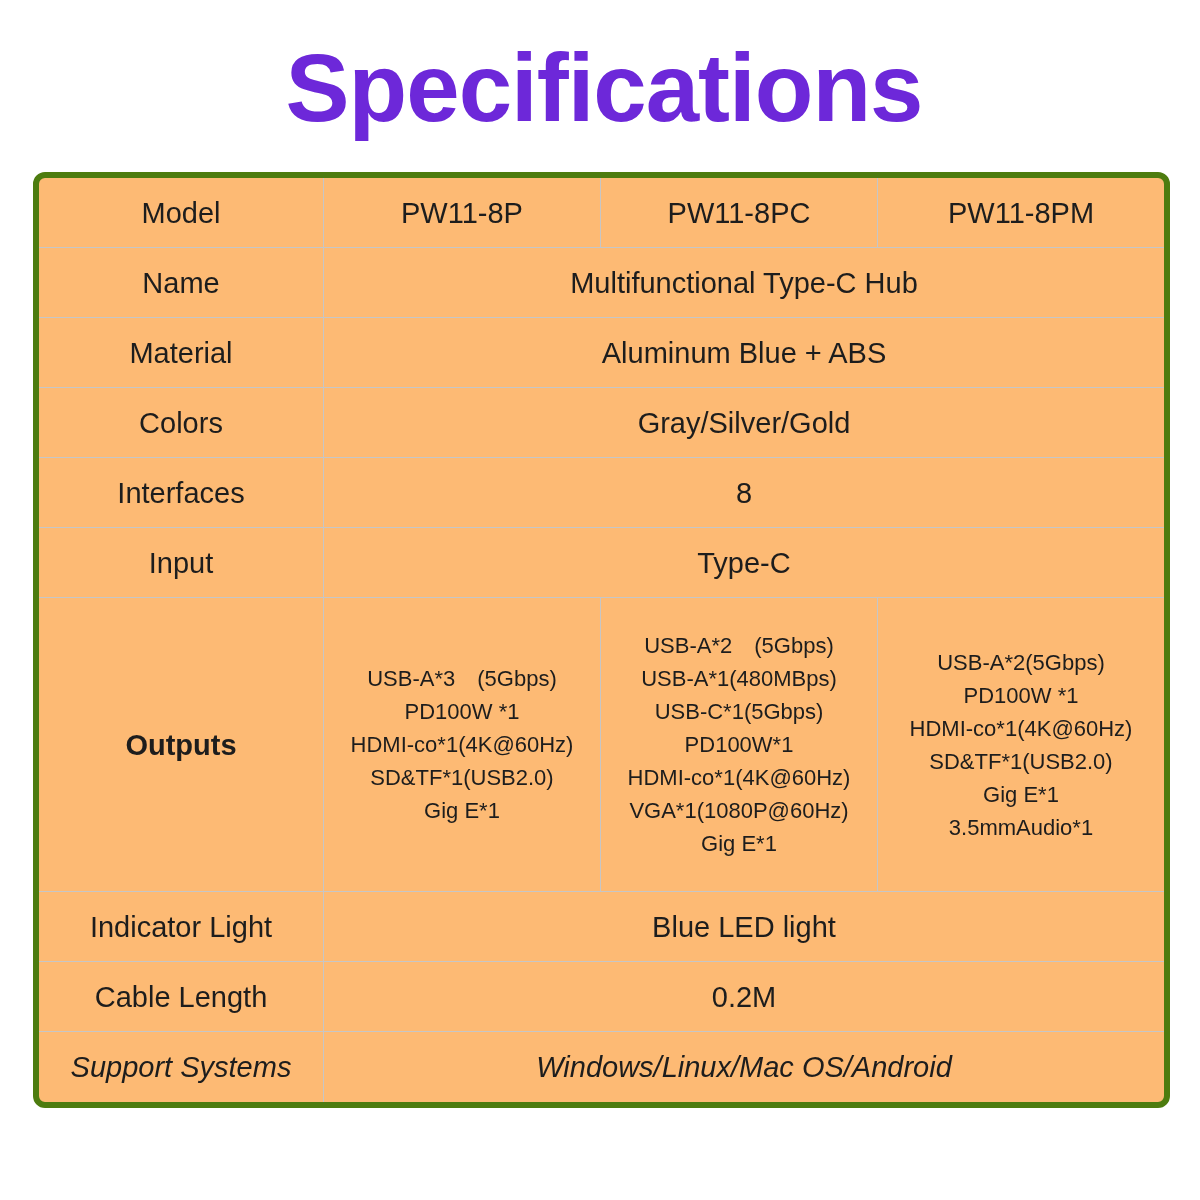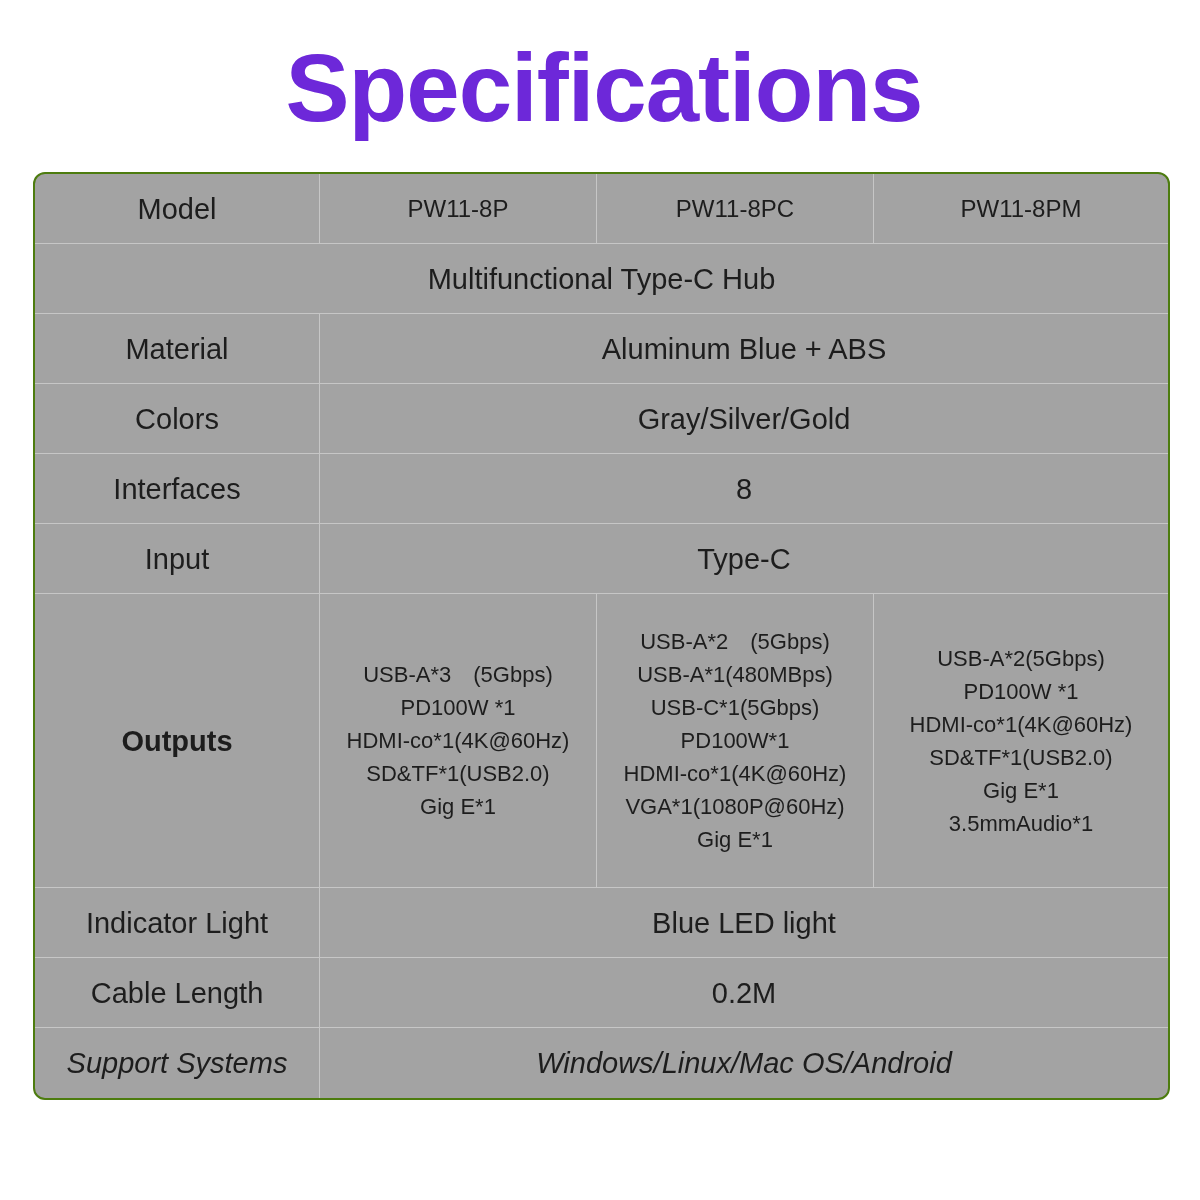--- a/index.html
+++ b/index.html
@@ -37,23 +37,23 @@
     white-space: nowrap;
   }
 
   
   .spec-table {
     position: absolute;
     left: 33px;
     top: 172px;
     width: 1137px;
     box-sizing: border-box;
-    border: 2px solid #4d7c0f;
+    border: 6px solid #4d7c0f;
     border-radius: 12px;
-    background: #a3a3a3;
+    background: #fdba74;
     overflow: hidden;
   }
 
   .row {
     display: flex;
     width: 100%;
     box-sizing: border-box;
     border-bottom: 1px solid #c6c6c6;
   }
   .row:last-child {
@@ -97,21 +97,21 @@
   }
 
   
   .model-cell {
     flex: 0 0 277px;
     box-sizing: border-box;
     border-right: 1px solid #c6c6c6;
     display: flex;
     align-items: center;
     justify-content: center;
-    font-size: 24px;
+    font-size: 29px;
     line-height: 34px;
     padding: 4px 6px;
     color: #1d1d1d;
   }
   .model-cell.last {
     flex: 1 1 auto;
     border-right: none;
   }
 
   
@@ -159,20 +159,21 @@
   <div class="spec-table">
 
     <div class="row row-model">
       <div class="label-cell">Model</div>
       <div class="model-cell">PW11-8P</div>
       <div class="model-cell">PW11-8PC</div>
       <div class="model-cell last">PW11-8PM</div>
     </div>
 
     <div class="row row-std">
+      <div class="label-cell">Name</div>
       <div class="value-cell span-all">Multifunctional Type-C Hub</div>
     </div>
 
     <div class="row row-std">
       <div class="label-cell">Material</div>
       <div class="value-cell span-all">Aluminum Blue + ABS</div>
     </div>
 
     <div class="row row-std">
       <div class="label-cell">Colors</div>

